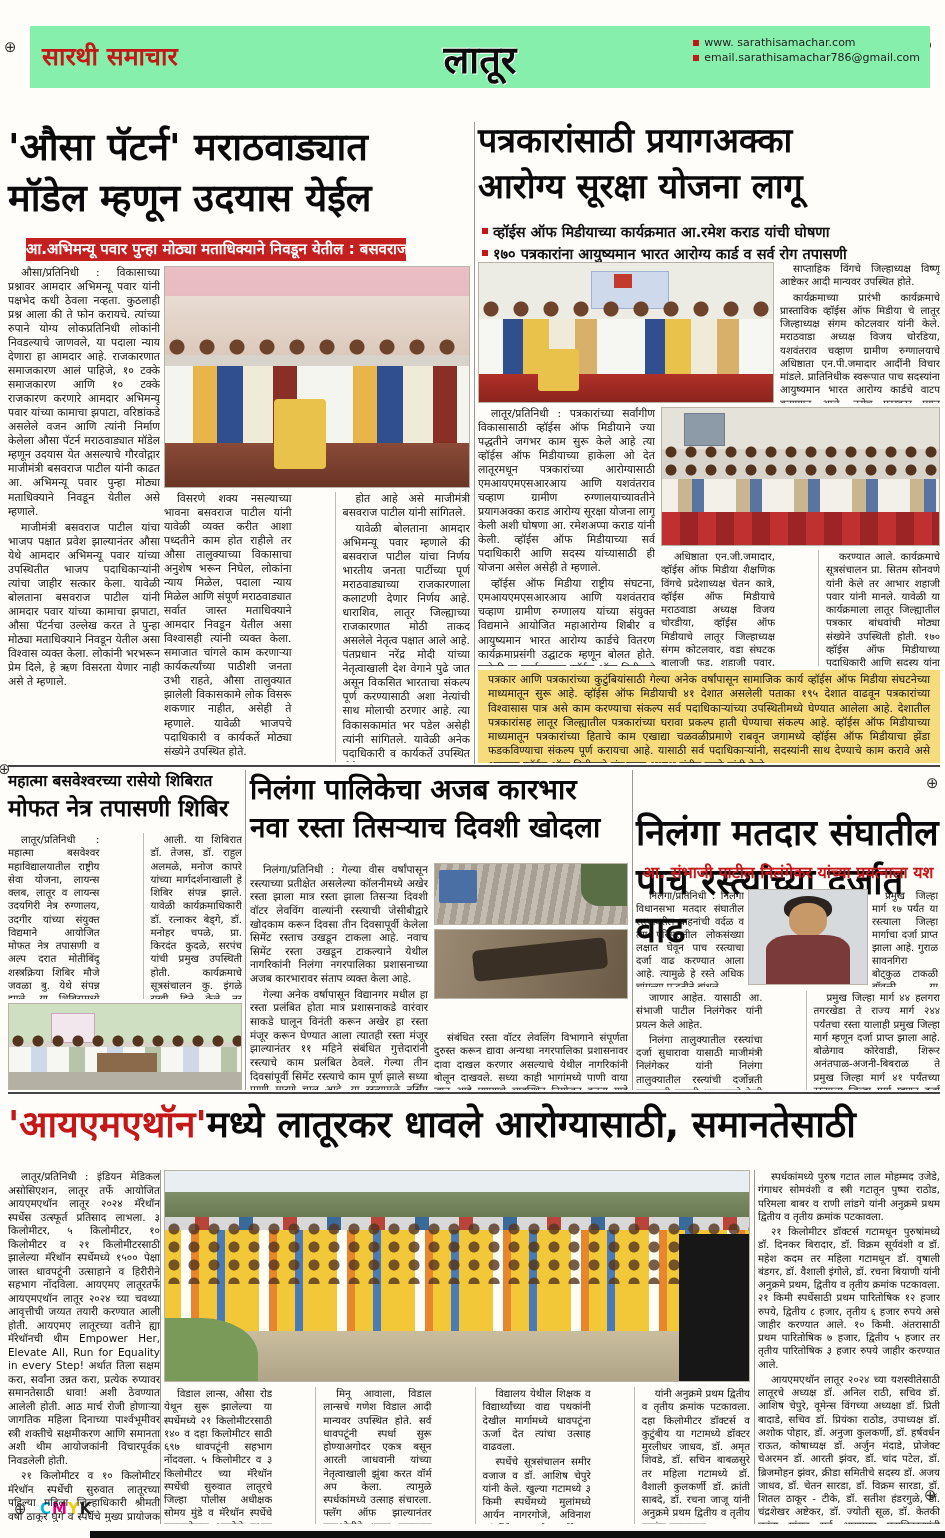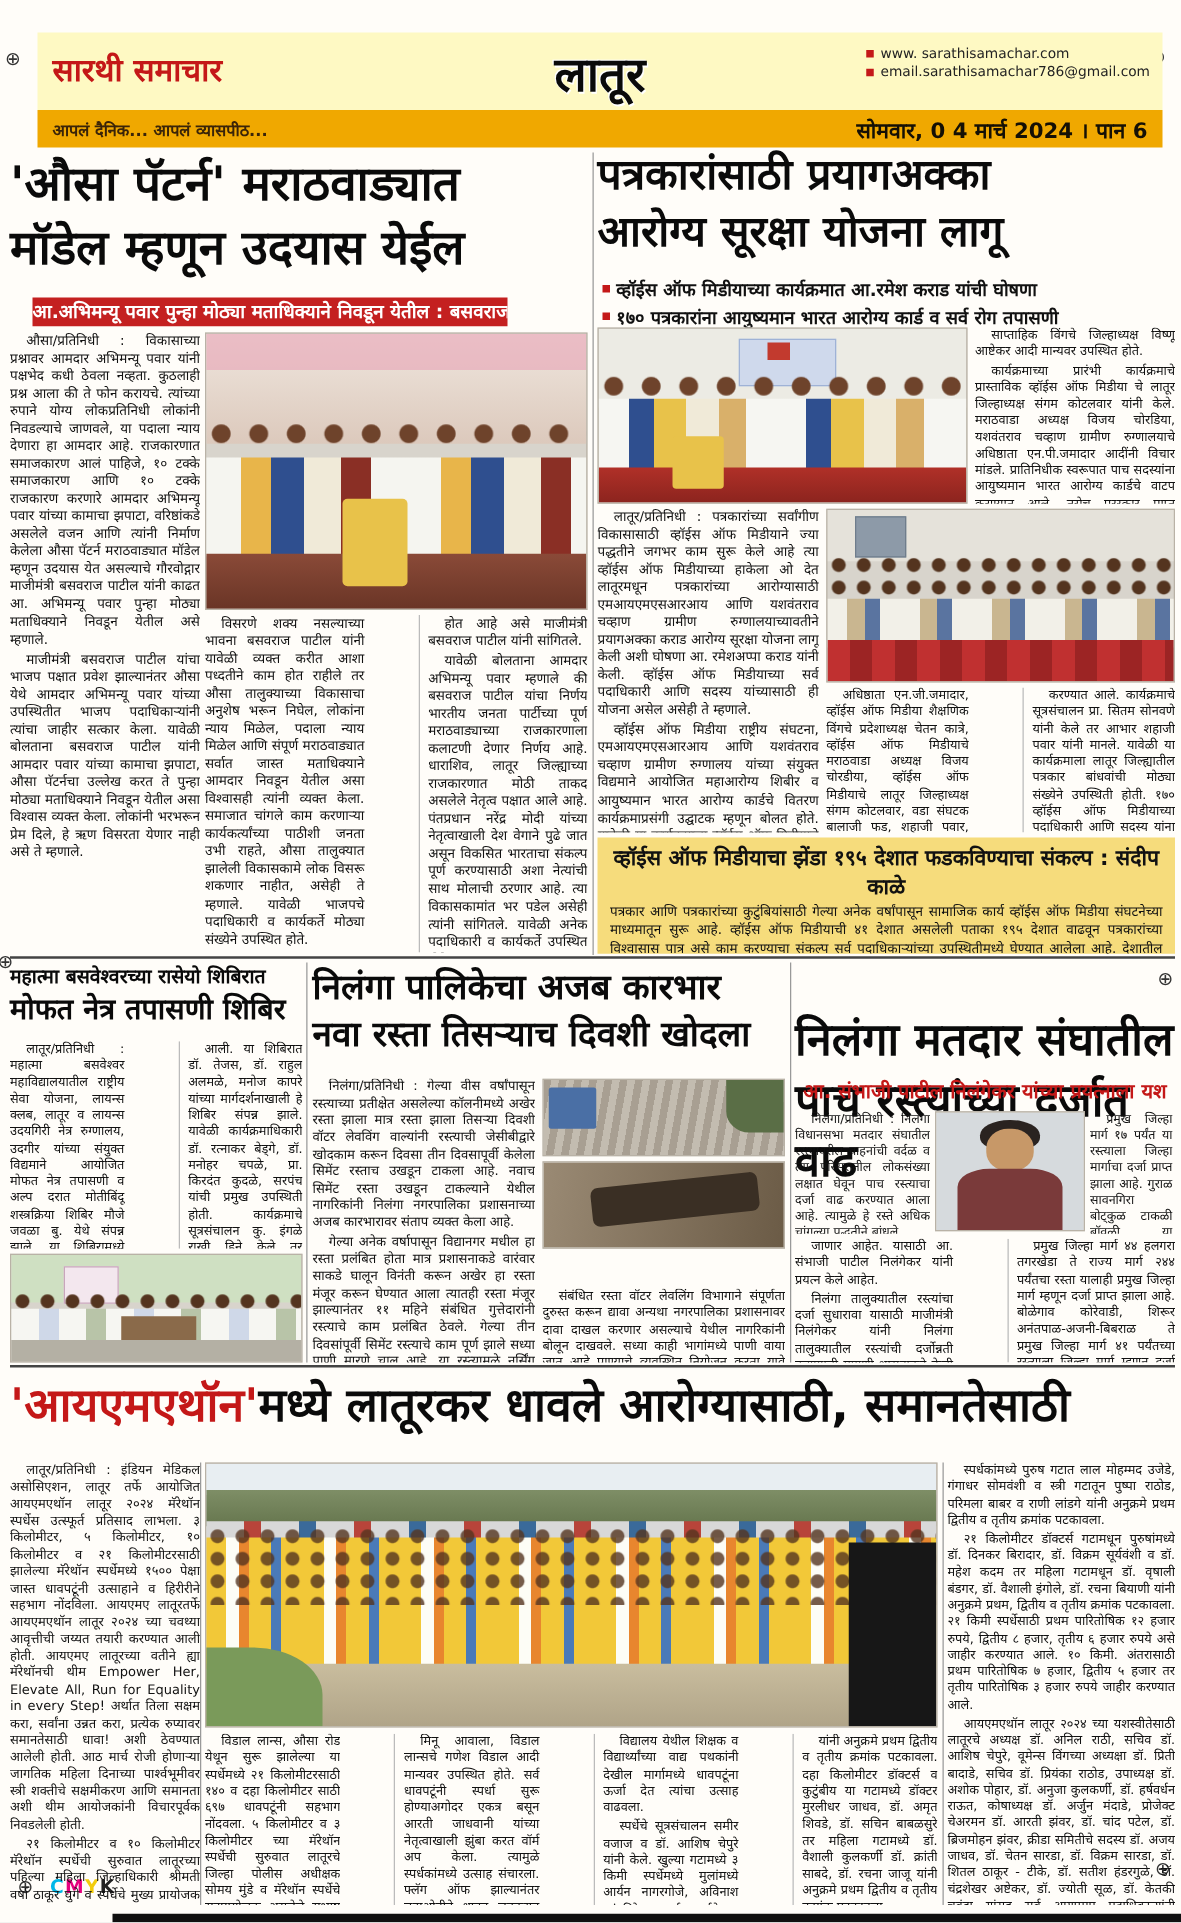--- a/index.html
+++ b/index.html
@@ -3,21 +3,21 @@
 <meta charset="utf-8">
 <style>
   html,body{margin:0;padding:0;background:#e9e9e9;}
   .page{position:relative;width:945px;height:1538px;background:#fffdf9;margin:0 auto;
         font-family:"DejaVu Sans",sans-serif;color:#111;overflow:hidden;}
   .abs{position:absolute;}
   .mark{position:absolute;font-size:15px;color:#333;line-height:1;}
   .cmyk{position:absolute;font-weight:700;letter-spacing:1px;}
   .cmyk b{font-weight:700;}
   .c-c{color:#00b7e8}.c-m{color:#e6007e}.c-y{color:#f2cc0c}.c-k{color:#222}
-  .masthead{position:absolute;left:30px;top:26px;width:900px;height:62px;background:#fef9c3;}
+  .masthead{position:absolute;left:30px;top:26px;width:900px;height:62px;background:#86efac;}
   .brand{position:absolute;left:12px;top:12px;font-size:25px;font-weight:700;color:#c41818;}
   .city{position:absolute;left:0;right:0;top:6px;text-align:center;font-size:38px;font-weight:700;color:#0a0a0a;
         text-shadow:1px 1px 0 #fff,-1px -1px 0 #fff;}
   .contact{position:absolute;right:10px;top:8px;font-size:11px;color:#222;}
   .crow{display:flex;align-items:center;gap:5px;margin:2px 0;}
   .sq{display:inline-block;width:6px;height:6px;background:#c41818;flex:0 0 auto;}
   .tagbar{position:absolute;left:30px;top:88px;width:900px;height:30px;background:#f0a800;}
   .tagline{position:absolute;left:12px;top:7px;font-size:13px;font-weight:700;color:#3a2408;}
   .dateline{position:absolute;right:12px;top:4px;font-size:17px;font-weight:700;color:#151005;}
   .hl{font-weight:700;text-align:left;line-height:1.35;color:#0a0a0a;}
@@ -64,24 +64,20 @@
       <div class="crow">
         <span class="sq"></span>
         <span>www. sarathisamachar.com</span>
       </div>
       <div class="crow">
         <span class="sq"></span>
         <span>email.sarathisamachar786@gmail.com</span>
       </div>
     </div>
   </header>
-  <div class="tagbar">
-    <span class="tagline">आपलं दैनिक... आपलं व्यासपीठ...</span>
-    <span class="dateline">सोमवार, 0 4 मार्च 2024 । पान 6</span>
-  </div>
 
   <div class="abs hl" style="left:8px;top:122px;width:462px;height:112px;font-size:38px">
     <div>'औसा पॅटर्न' मराठवाड्यात</div>
     <div>मॉडेल म्हणून उदयास येईल</div>
   </div>
   <div class="abs redbar" style="left:26px;top:238px;width:380px;height:23px">आ.अभिमन्यू पवार पुन्हा मोठ्या मताधिक्याने निवडून येतील : बसवराज पाटील</div>
   <div class="abs bcol" style="left:8px;top:266px;width:152px;height:496px;font-size:10.8px">
       <p class="bp">औसा/प्रतिनिधी : विकासाच्या प्रश्नावर आमदार अभिमन्यू पवार यांनी पक्षभेद कधी ठेवला नव्हता. कुठलाही प्रश्न आला की ते फोन करायचे. त्यांच्या रुपाने योग्य लोकप्रतिनिधी लोकांनी निवडल्याचे जाणवले, या पदाला न्याय देणारा हा आमदार आहे. राजकारणात समाजकारण आलं पाहिजे, १० टक्के समाजकारण आणि १० टक्के राजकारण करणारे आमदार अभिमन्यू पवार यांच्या कामाचा झपाटा, वरिष्ठांकडे असलेले वजन आणि त्यांनी निर्माण केलेला औसा पॅटर्न मराठवाड्यात मॉडेल म्हणून उदयास येत असल्याचे गौरवोद्गार माजीमंत्री बसवराज पाटील यांनी काढत आ. अभिमन्यू पवार पुन्हा मोठ्या मताधिक्याने निवडून येतील असे म्हणाले.</p>
       <p class="bp">माजीमंत्री बसवराज पाटील यांचा भाजप पक्षात प्रवेश झाल्यानंतर औसा येथे आमदार अभिमन्यू पवार यांच्या उपस्थितीत भाजप पदाधिकाऱ्यांनी त्यांचा जाहीर सत्कार केला. यावेळी बोलताना बसवराज पाटील यांनी आमदार पवार यांच्या कामाचा झपाटा, औसा पॅटर्नचा उल्लेख करत ते पुन्हा मोठ्या मताधिक्याने निवडून येतील असा विश्वास व्यक्त केला. लोकांनी भरभरून प्रेम दिले, हे ऋण विसरता येणार नाही असे ते म्हणाले.</p>
     </div>
@@ -149,21 +145,20 @@
   <div class="abs cols" style="left:661px;top:550px;width:279px;height:116px;font-size:10.2px">
     <div class="bcol">
         <p class="bp">अधिष्ठाता एन.जी.जमादार, व्हॉईस ऑफ मिडीया शैक्षणिक विंगचे प्रदेशाध्यक्ष चेतन कात्रे, व्हॉईस ऑफ मिडीयाचे मराठवाडा अध्यक्ष विजय चोरडीया, व्हॉईस ऑफ मिडीयाचे लातूर जिल्हाध्यक्ष संगम कोटलवार, वडा संघटक बालाजी फड, शहाजी पवार, बाळासाहेब जाधव, इलेक्ट्रॉनिक विंगचे अध्यक्ष निशांत भद्रेश्वर, डिजिटल विंगचे अध्यक्ष डॉ.सितम सोनवणे,</p>
       </div>
     <div class="bcol">
         <p class="bp">करण्यात आले. कार्यक्रमाचे सूत्रसंचालन प्रा. सितम सोनवणे यांनी केले तर आभार शहाजी पवार यांनी मानले. यावेळी या कार्यक्रमाला लातूर जिल्ह्यातील पत्रकार बांधवांची मोठ्या संख्येने उपस्थिती होती. १७० व्हॉईस ऑफ मिडीयाच्या पदाधिकारी आणि सदस्य यांना आयुष्यमान भारतचे प्रत्येकी ५ लाख रुपयाचे कार्ड देण्यात आले.</p>
       </div>
   </div>
 
   <div class="ybox" style="left:478px;top:670px;width:462px;height:93px">
-    <div class="bt">व्हॉईस ऑफ मिडीयाचा झेंडा १९५ देशात फडकविण्याचा संकल्प : संदीप काळे</div>
     <div class="bb">पत्रकार आणि पत्रकारांच्या कुटुंबियांसाठी गेल्या अनेक वर्षांपासून सामाजिक कार्य व्हॉईस ऑफ मिडीया संघटनेच्या माध्यमातून सुरू आहे. व्हॉईस ऑफ मिडीयाची ४१ देशात असलेली पताका १९५ देशात वाढवून पत्रकारांच्या विश्वासास पात्र असे काम करण्याचा संकल्प सर्व पदाधिकाऱ्यांच्या उपस्थितीमध्ये घेण्यात आलेला आहे. देशातील पत्रकारांसह लातूर जिल्ह्यातील पत्रकारांच्या घरावा प्रकल्प हाती घेण्याचा संकल्प आहे. व्हॉईस ऑफ मिडीयाच्या माध्यमातून पत्रकारांच्या हिताचे काम एखाद्या चळवळीप्रमाणे राबवून जगामध्ये व्हॉईस ऑफ मिडीयाचा झेंडा फडकविण्याचा संकल्प पूर्ण करायचा आहे. यासाठी सर्व पदाधिकाऱ्यांनी, सदस्यांनी साथ देण्याचे काम करावे असे आवाहन व्हॉईस ऑफ मिडीयाचे संस्थापक अध्यक्ष संदीप काळे यांनी केले.</div>
   </div>
 
   <div class="hrule" style="left:8px;top:765px;width:932px"></div>
 
   <div class="abs hl" style="left:8px;top:771px;width:234px;height:24px;font-size:15.5px">महात्मा बसवेश्वरच्या रासेयो शिबिरात</div>
   <div class="abs hl" style="left:8px;top:793px;width:234px;height:36px;font-size:23px">मोफत नेत्र तपासणी शिबिर</div>
   <div class="abs cols" style="left:8px;top:833px;width:234px;height:166px;font-size:10.2px">
     <div class="bcol">
         <p class="bp">लातूर/प्रतिनिधी : महात्मा बसवेश्वर महाविद्यालयातील राष्ट्रीय सेवा योजना, लायन्स क्लब, लातूर व लायन्स उदयगिरी नेत्र रुग्णालय, उदगीर यांच्या संयुक्त विद्यमाने आयोजित मोफत नेत्र तपासणी व अल्प दरात मोतीबिंदू शस्त्रक्रिया शिबिर मौजे जवळा बु. येथे संपन्न झाले. या शिबिरामध्ये एकूण ४९ नेत्र रुग्णावर चिकित्सा करून डोळ्याची नियमित घ्यावयाची काळजी यासंदर्भात माहिती देण्यात</p>

